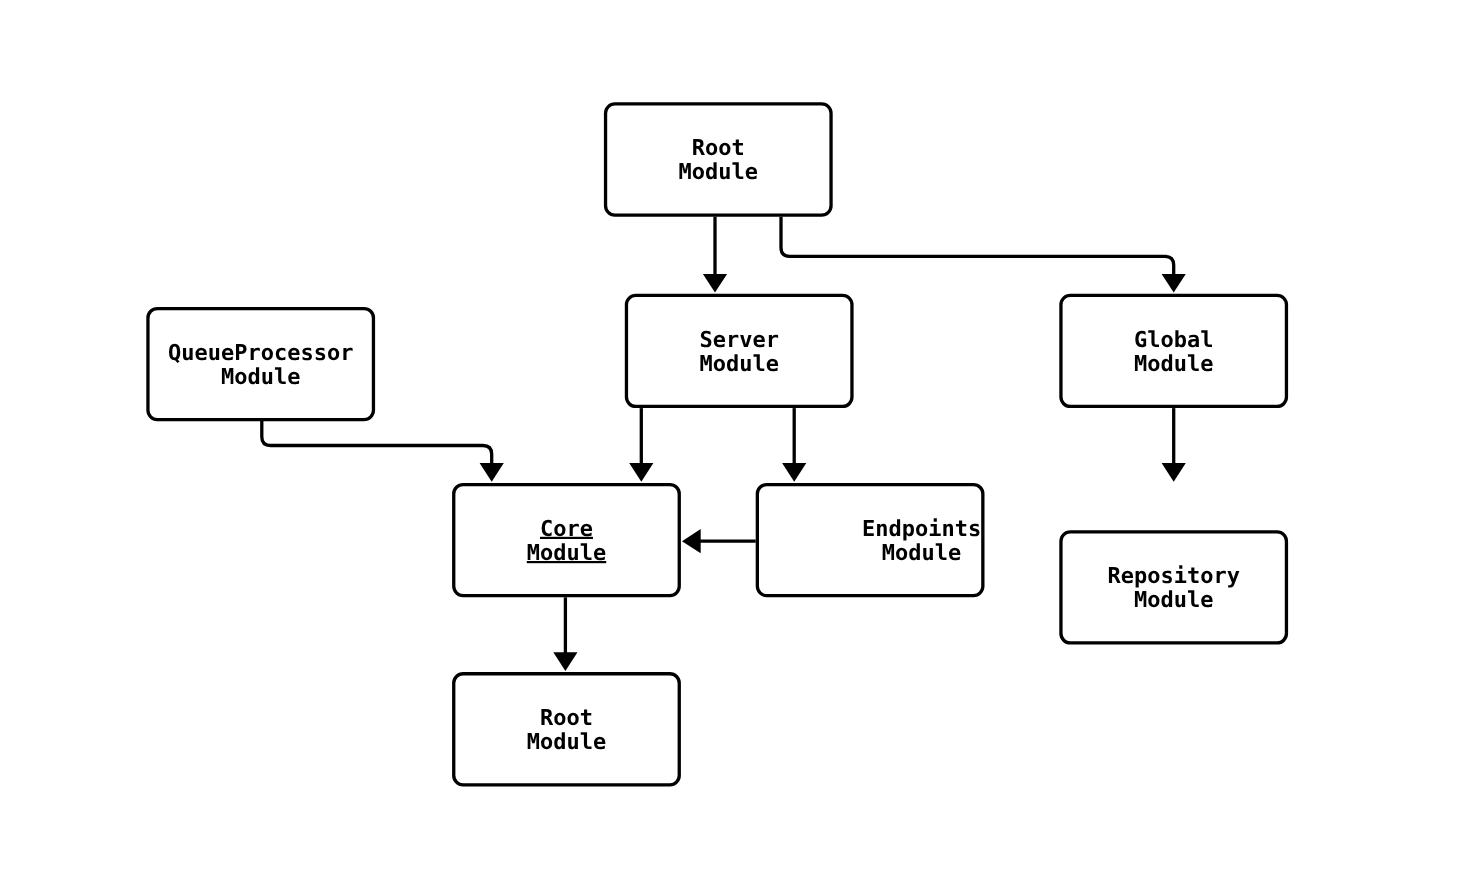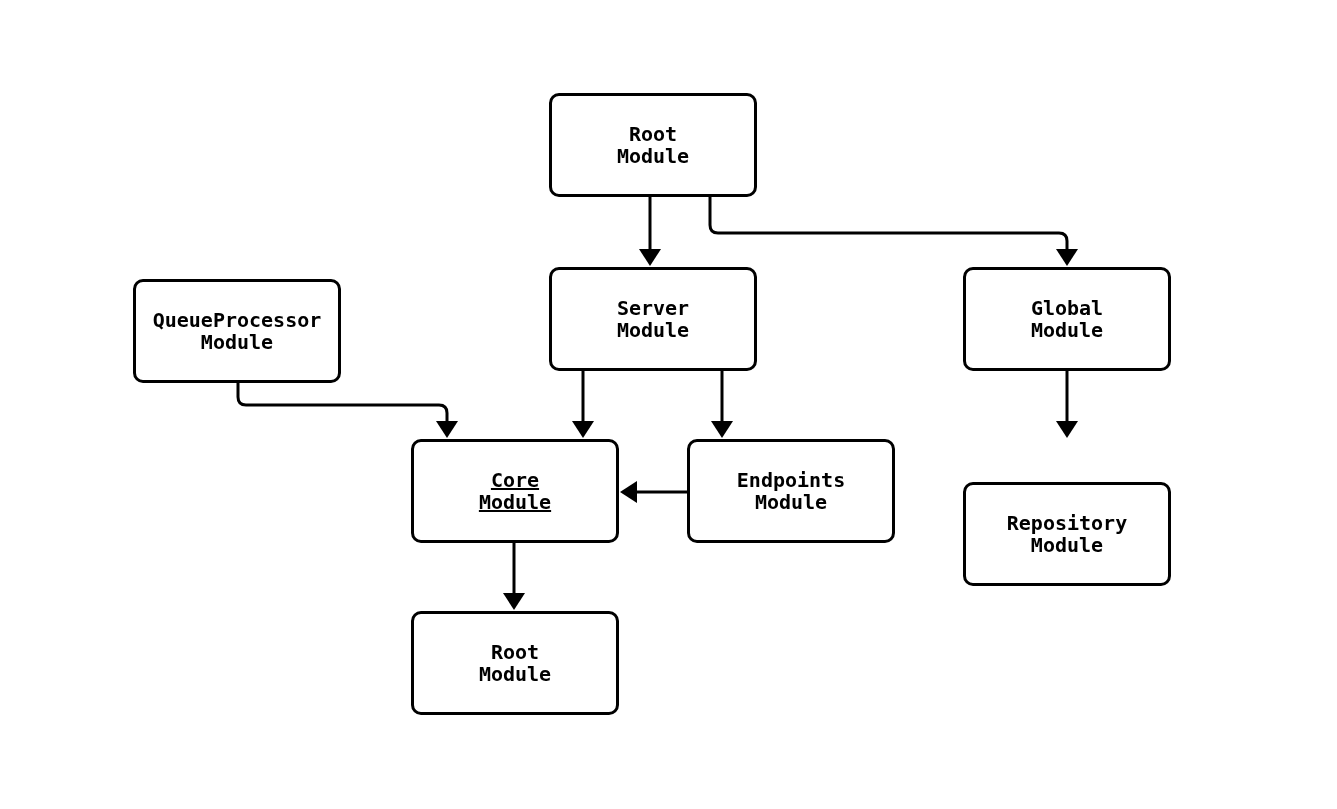--- a/index.html
+++ b/index.html
@@ -37,24 +37,24 @@
   .node-label {
     font-size: 20px;
     font-weight: bold;
     line-height: 22px;
     color: #000000;
     text-align: center;
     white-space: pre-line;
   }
   .node-root           { left: 549px; top: 93px;  }
   .node-queueprocessor { left: 133px; top: 267px; margin-top: 12px; }
-  .node-server         { left: 549px; top: 267px; }
+  .node-server         { left: 568px; top: 267px; }
   .node-global         { left: 963px; top: 267px; justify-content: center; }
   .node-core           { left: 411px; top: 439px; text-decoration: underline; }
-  .node-endpoints      { left: 687px; top: 439px; }
+  .node-endpoints      { left: 687px; top: 439px; justify-content: flex-end; }
   .node-repository     { left: 963px; top: 439px; margin-top: 43px; }
   .node-queue          { left: 411px; top: 611px; }
 </style>
 </head>
 <body>
 
 <div class="canvas">
 
   <svg class="edges-layer" width="1337" height="809" viewBox="0 0 1337 809" xmlns="http://www.w3.org/2000/svg">
 

